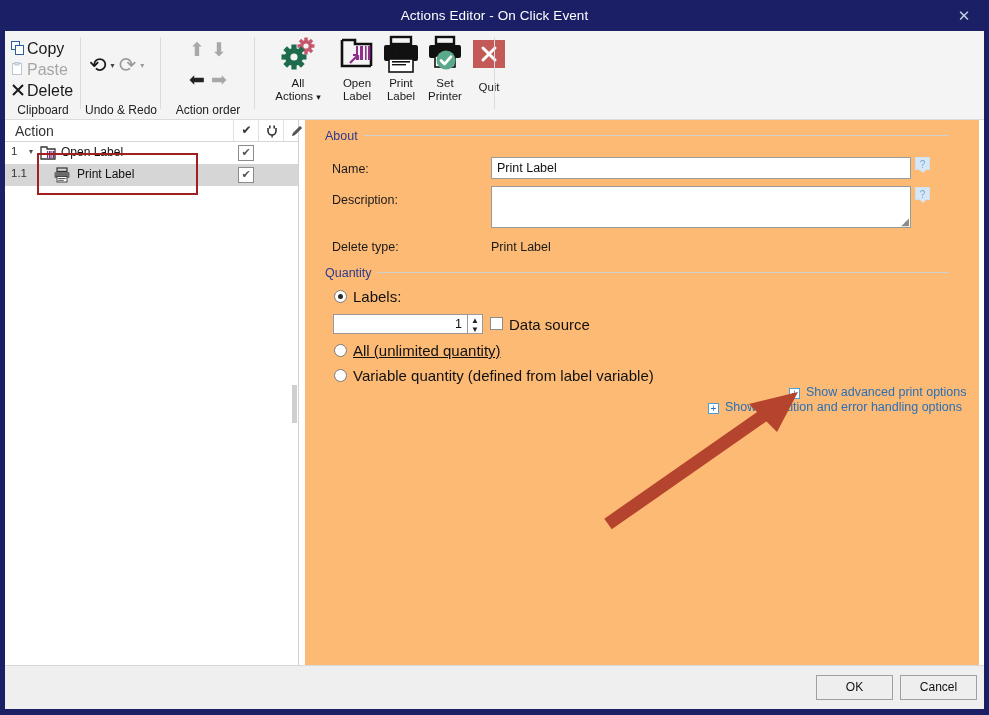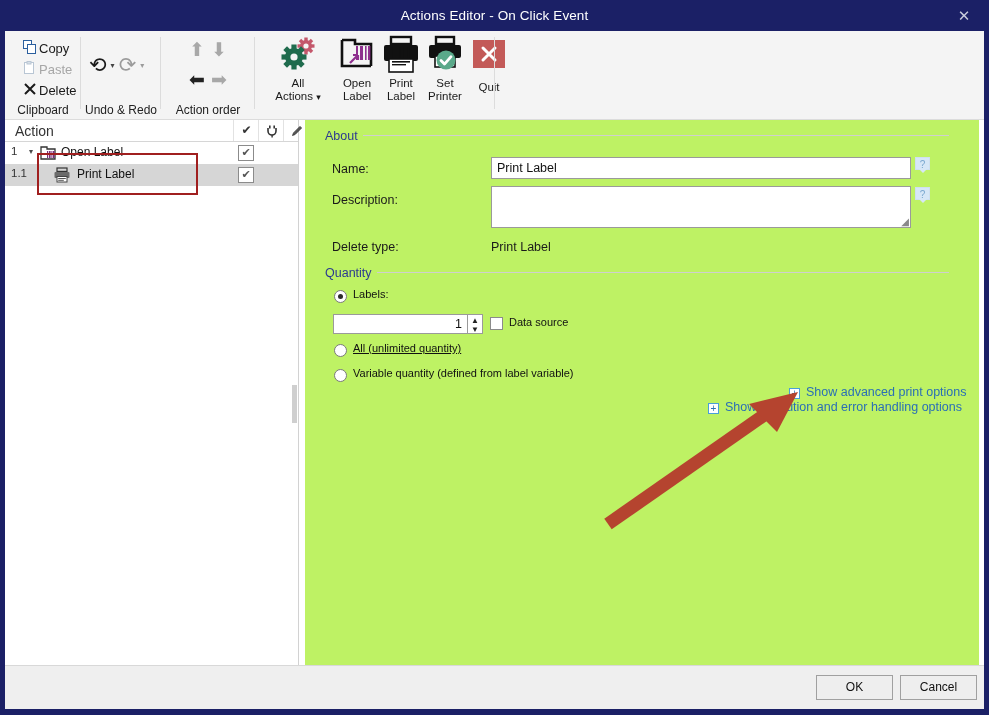--- a/index.html
+++ b/index.html
@@ -42,21 +42,21 @@
   .rgroup .glabel{
     position:absolute;bottom:2px;left:0;width:100%;text-align:center;
     font-size:12px;color:#222;
   }
   .rgroup .sep{
     position:absolute;top:6px;right:0;width:1px;height:72px;background:#dcdcdc;
   }
   
   #grp-clipboard{left:0;width:76px;}
   .cbitem{
-    position:absolute;left:16px;height:20px;line-height:20px;font-size:13px;
+    position:absolute;left:4px;height:20px;line-height:20px;font-size:16px;
     white-space:nowrap;cursor:pointer;
   }
   .cbitem .ico{display:inline-block;width:18px;text-align:center;vertical-align:middle;}
   .cbitem.disabled{color:#a6a6a6;cursor:default;}
   
   #grp-undo{left:76px;width:80px;}
   .urow{position:absolute;left:8px;top:22px;}
   .ubtn{
     display:inline-block;font-size:21px;line-height:24px;vertical-align:middle;
     cursor:pointer;font-family:"DejaVu Sans",sans-serif;
@@ -107,21 +107,21 @@
   .redbox{
     position:absolute;border:2px solid #a01f1f;
     pointer-events:none;
   }
   
   .splitter{
     position:absolute;left:287px;top:385px;width:5px;height:38px;background:#cfcfcf;
   }
   
   .rightpane{
-    position:absolute;left:300px;top:120px;right:5px;bottom:43px;background:#bef264;
+    position:absolute;left:300px;top:120px;right:5px;bottom:43px;background:#fdba74;
   }
   .grouphdr{position:absolute;left:20px;font-size:12.5px;color:#2b3990;}
   .grouprule{position:absolute;height:1px;background:#cfcfcf;}
   .flabel{position:absolute;font-size:12.5px;color:#1a1a1a;}
   .tinput{
     position:absolute;border:1px solid #9a9a9a;background:#fff;
     font-family:"Liberation Sans",sans-serif;font-size:12.5px;color:#111;
     padding:0 5px;box-sizing:border-box;
   }
   .tarea{
@@ -140,21 +140,21 @@
     border-top:4px solid #d6e7f7;
   }
   .radio{
     position:absolute;width:13px;height:13px;border:1px solid #7a7a7a;border-radius:50%;
     background:#fff;box-sizing:border-box;
   }
   .radio.on:after{
     content:"";position:absolute;left:3px;top:3px;width:5px;height:5px;border-radius:50%;
     background:#2c2c2c;
   }
-  .rlabel{position:absolute;font-size:11px;color:#111;}
+  .rlabel{position:absolute;font-size:15px;color:#111;}
   .spinbox{
     position:absolute;border:1px solid #9a9a9a;background:#fff;box-sizing:border-box;
     font-size:12.5px;color:#111;text-align:right;padding-right:5px;
   }
   .spinbtns{
     position:absolute;width:15px;border:1px solid #9a9a9a;border-left:none;
     background:#fff;box-sizing:border-box;text-align:center;
   }
   .spinbtns div{font-size:8px;line-height:9px;color:#222;}
   .cbox{

